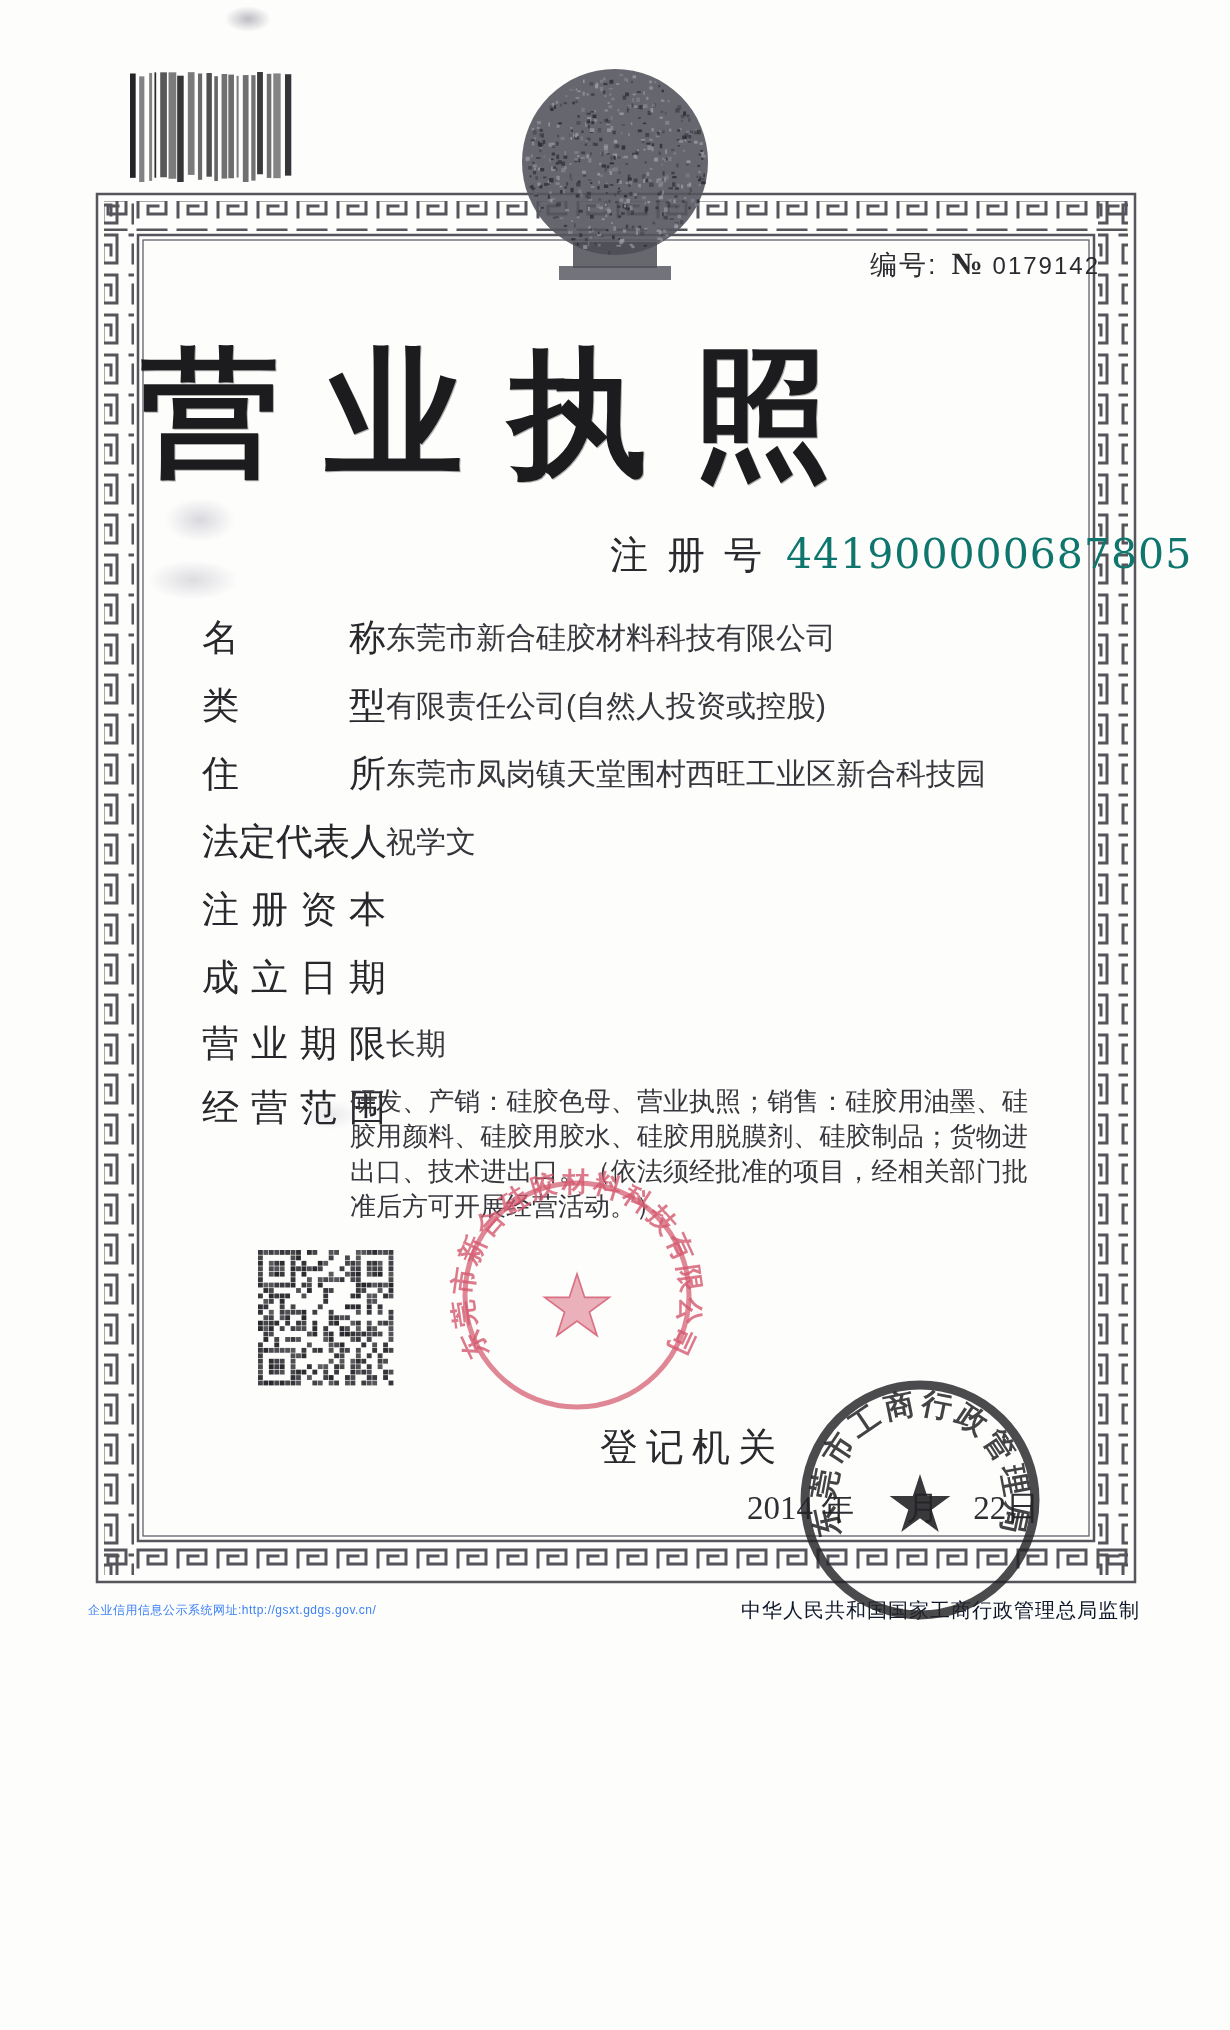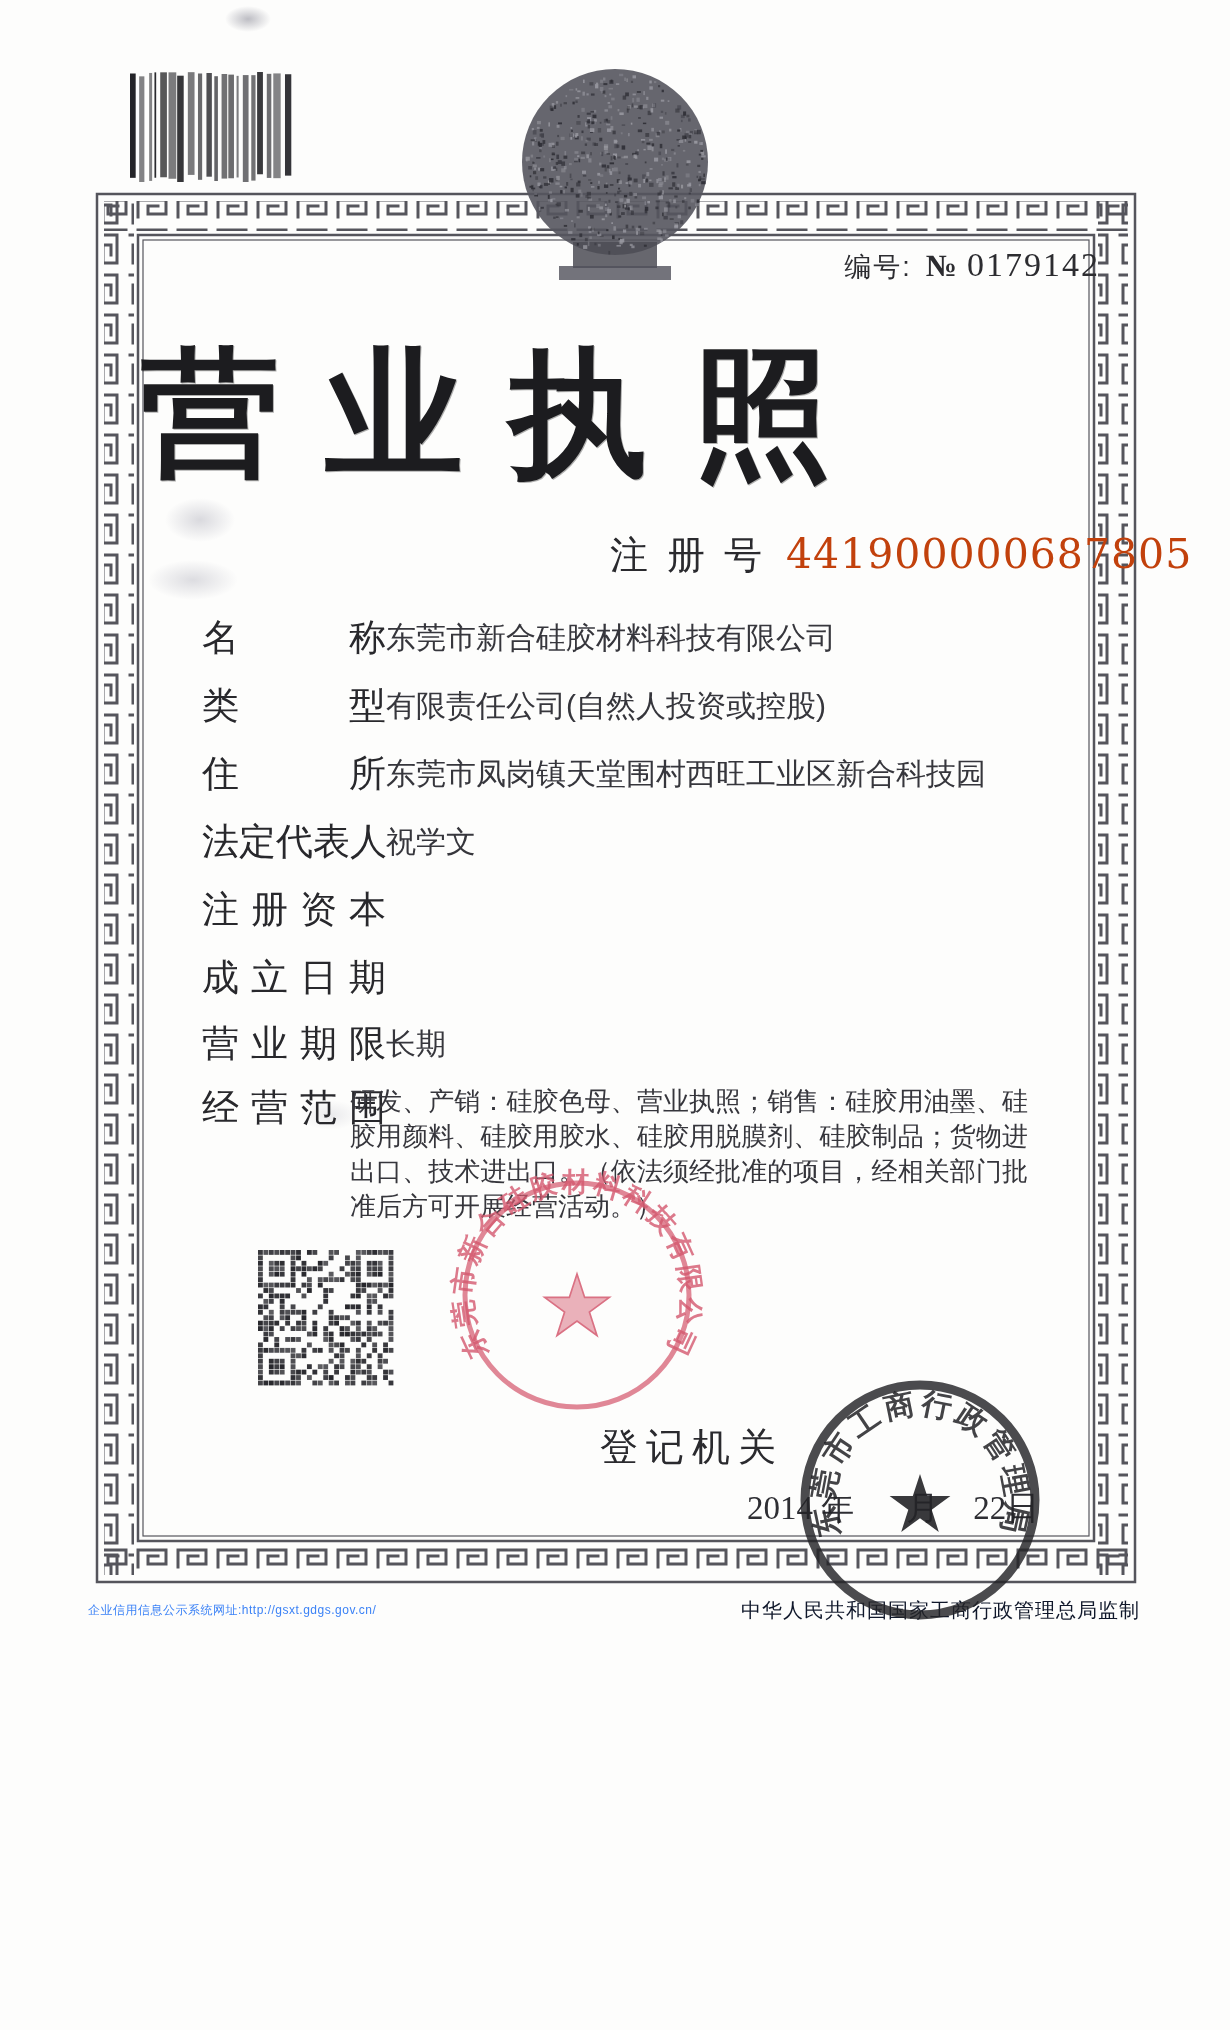--- a/index.html
+++ b/index.html
@@ -8,28 +8,28 @@
   .abs{position:absolute;}
   
   #barcode-wrap{left:128px;top:72px;}
   #emblem-wrap{left:515px;top:60px;z-index:3;}
   
   #frame{left:95px;top:192px;z-index:1;}
   
   .txt{z-index:4;}
   #serial-line{top:246px;right:130px;font-size:27px;color:#2c2c30;letter-spacing:2px;}
   #serial-line .no-symbol{font-family:"Liberation Serif",serif;font-weight:bold;font-size:31px;padding:0 8px 0 14px;}
-  #serial-line .serial-num{font-family:Liberation Serif, serif;font-size:34px;}
+  #serial-line .serial-num{font-family:Liberation Sans, sans-serif;font-size:24px;}
   #doc-title{left:95px;top:338px;width:1042px;text-align:left;font-size:138px;font-weight:900;
              letter-spacing:46px;padding-left:46px;color:#1c1c1f;line-height:1.1;
              text-shadow:1px 1px 0 rgba(30,30,30,.35);}
   #regno-line{left:610px;top:530px;display:flex;align-items:baseline;}
   #regno-line .just{width:152px;font-size:38px;color:#2a2a2e;}
   #regno-line .regno-value{font-family:"DejaVu Serif",serif;font-size:41px;letter-spacing:1px;
-                           margin-left:24px;color:#c2410c;}
+                           margin-left:24px;color:#0f766e;}
   .just{display:flex;justify-content:space-between;}
   .row{left:0;top:0;width:1230px;height:52px;}
   .flabel{position:absolute;left:202px;width:184px;font-size:37px;color:#28282c;line-height:52px;}
   .flabel span{line-height:52px;}
   .fvalue{position:absolute;left:386px;font-size:30px;color:#36363c;line-height:52px;white-space:nowrap;}
   .fvalue.scope{left:350px;width:678px;font-size:26px;line-height:35px;white-space:normal;
                 text-align:justify;top:2px;}
   #registrar-line{left:600px;top:1422px;}
   #registrar-line .just{width:176px;font-size:38px;color:#2a2a2e;}
   #date-line{left:747px;top:1486px;font-size:33px;color:#2e2e33;font-family:"Liberation Serif",serif;}

